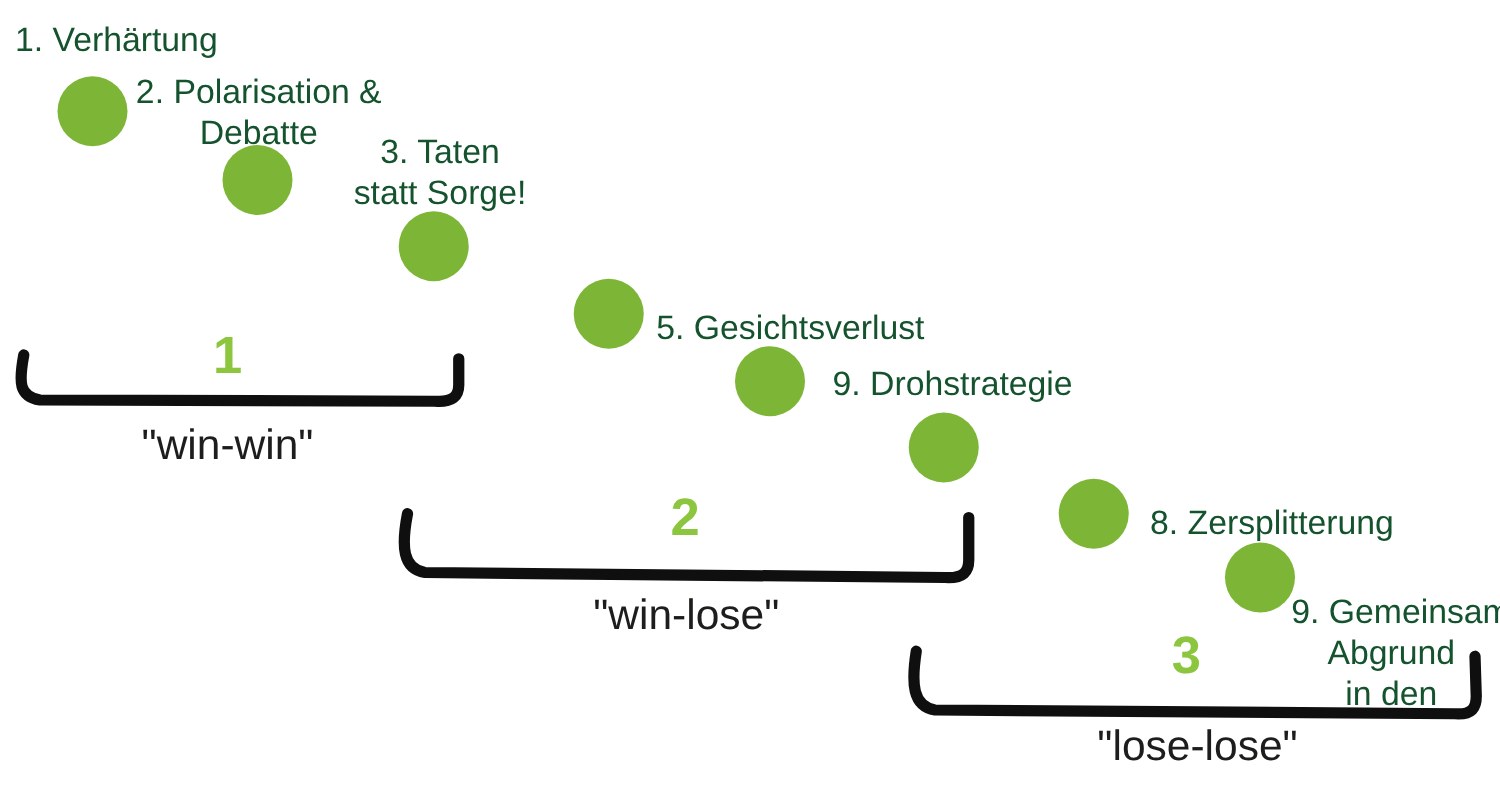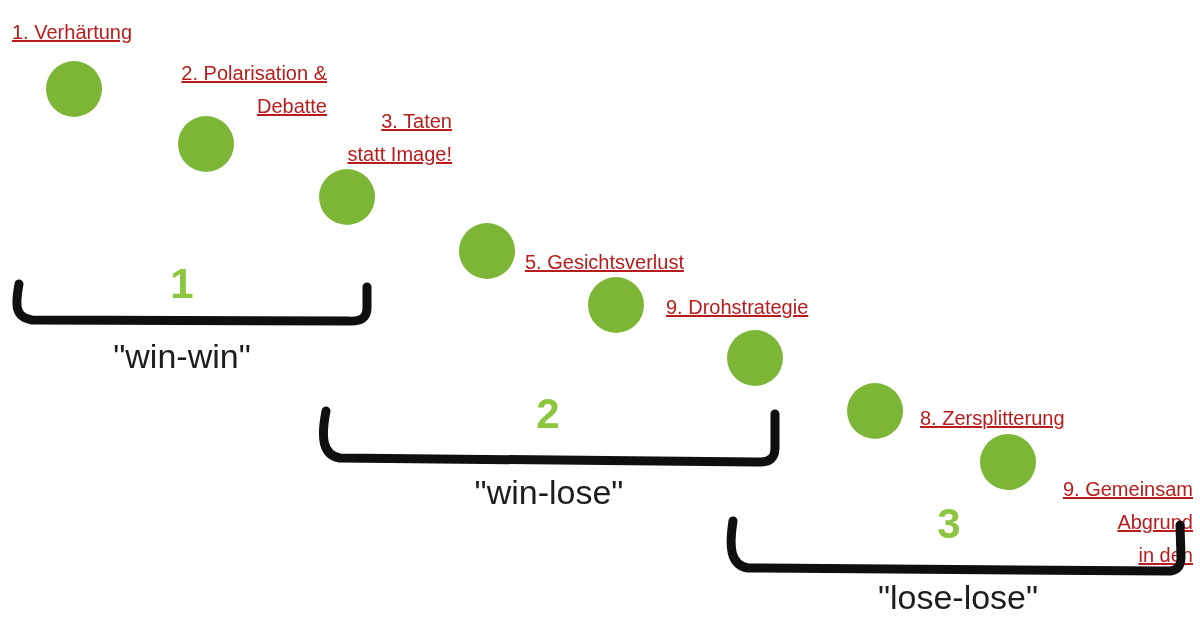--- a/index.html
+++ b/index.html
@@ -6,28 +6,27 @@
   .canvas {
     position: relative;
     width: 1200px;
     height: 628px;
     background: #ffffff;
     font-family: "Liberation Sans", sans-serif;
     overflow: hidden;
   }
   .stage-label {
     position: absolute;
-    color: #b91c1c;
-    font-size: 20px;
+    color: #14532d;
+    font-size: 27px;
     line-height: 33px;
     white-space: nowrap;
-    text-decoration: underline;
   }
   .stage-label.centered { text-align: center; white-space: normal; }
-  .stage-label.centered div { white-space: nowrap; text-align: right; }
+  .stage-label.centered div { white-space: nowrap; }
   .dot {
     position: absolute;
     width: 56px;
     height: 56px;
     border-radius: 50%;
     background: #7DB636;
   }
   .brackets-svg {
     position: absolute;
     left: 0; top: 0;
@@ -64,21 +63,21 @@
     <div>1. Verhärtung</div>
   </div>
 
   <div class="stage-label centered" style="left:87px; top:57px; width:240px;">
     <div>2. Polarisation &amp;</div>
     <div>Debatte</div>
   </div>
 
   <div class="stage-label centered" style="left:252px; top:105px; width:200px;">
     <div>3. Taten</div>
-    <div>statt Image!</div>
+    <div>statt Sorge!</div>
   </div>
 
 
   <div class="stage-label" style="left:525px; top:246px;">
     <div>5. Gesichtsverlust</div>
   </div>
 
   <div class="stage-label" style="left:666px; top:291px;">
     <div>9. Drohstrategie</div>
   </div>

